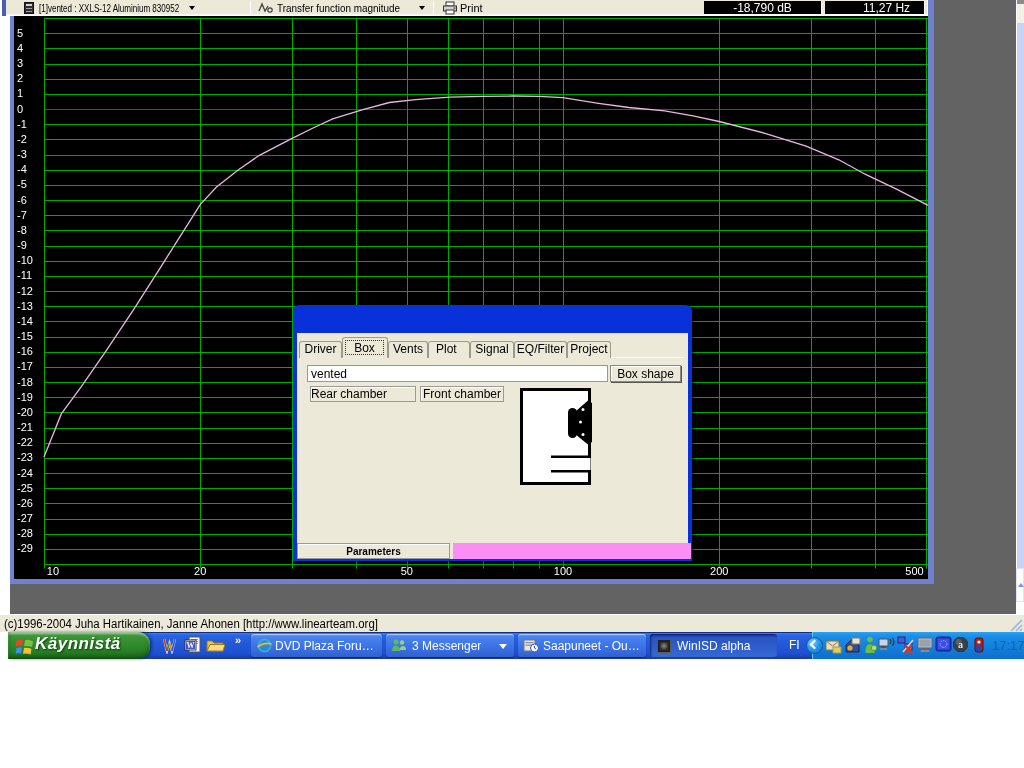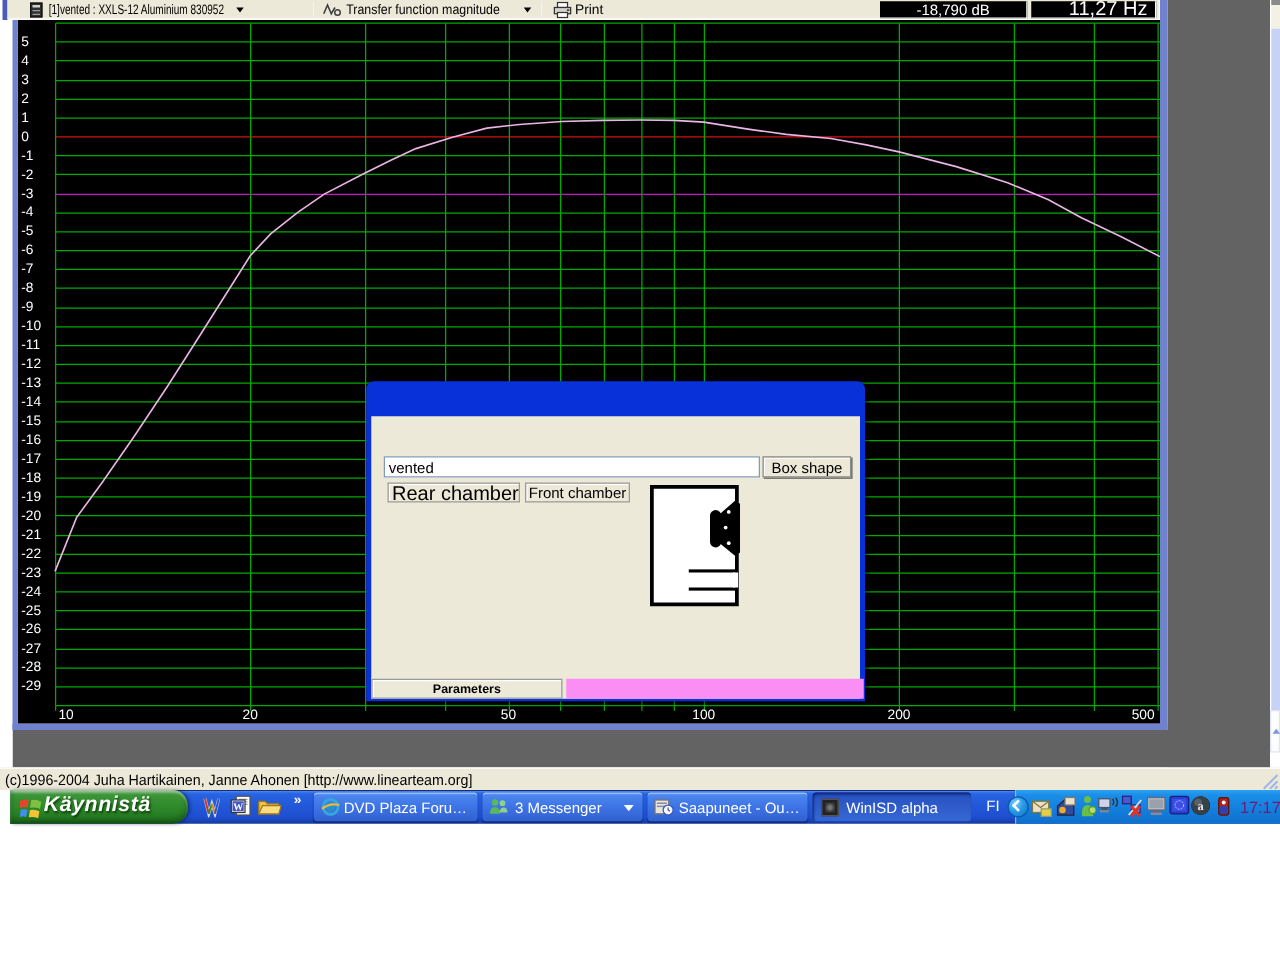--- a/index.html
+++ b/index.html
@@ -34,21 +34,21 @@
 
 <svg class="abs" style="left:442px;top:1px" width="16" height="14" viewBox="0 0 16 14">
   <rect x="4" y="1" width="8" height="4" fill="#fff" stroke="#333" stroke-width="1"></rect>
   <rect x="1.5" y="5" width="13" height="5" fill="#d8d4c8" stroke="#333" stroke-width="1"></rect>
   <rect x="4" y="9" width="8" height="4" fill="#fff" stroke="#333" stroke-width="1"></rect>
   <rect x="11.5" y="6.5" width="2" height="1.2" fill="#333"></rect>
 </svg>
 <div class="abs tbtext" style="left:460px;top:2px;">Print</div>
 
 <div class="abs" style="left:704px;top:1px;width:118px;height:14px;background:#000;border-right:1px solid #fff;border-bottom:1px solid #fff;color:#fff;font-size:12px;text-align:center;line-height:14px;">-18,790 dB</div>
-<div class="abs" style="left:825px;top:1px;width:100px;height:14px;background:#000;border-right:1px solid #fff;border-bottom:1px solid #fff;color:#fff;font-size:16px;text-align:center;line-height:14px;padding-left:24px;">11,27 Hz</div>
+<div class="abs" style="left:825px;top:1px;width:100px;height:14px;background:#000;border-right:1px solid #fff;border-bottom:1px solid #fff;color:#fff;font-size:12px;text-align:center;line-height:14px;padding-left:24px;">11,27 Hz</div>
 
 <div class="abs" style="left:934px;top:0;width:82px;height:614px;background:#636363;"></div>
 <div class="abs" style="left:0px;top:584px;width:1016px;height:30px;background:#636363;"></div>
 <div class="abs" style="left:0px;top:584px;width:10px;height:30px;background:#fff;"></div>
 
 <div class="abs" style="left:0;top:16px;width:10px;height:598px;background:#fff;"></div>
 <div class="abs" style="left:10px;top:16px;width:4px;height:568px;background:#7081cf;"></div>
 <div class="abs" style="left:928px;top:0px;width:6px;height:584px;background:#7081cf;"></div>
 <div class="abs" style="left:10px;top:579px;width:924px;height:5px;background:#7081cf;"></div>
 
@@ -176,25 +176,37 @@
   <svg class="abs" style="left:1010px;top:4px" width="13" height="13" viewBox="0 0 13 13">
     <path d="M12 1 L1 12 M12 6 L6 12 M12 10 L10 12" stroke="#9db7e8" stroke-width="1.6" fill="none"></path>
   </svg>
 </div>
 
 <div class="abs" style="left:293px;top:305px;width:399px;height:256px;background:#0831d9;border-radius:6px 6px 0 0;box-shadow:2px 2px 3px rgba(0,0,0,0.45);">
 
 
   <div class="abs" style="left:4px;top:28px;width:391px;height:224px;background:#ece9d8;font-size:12px;">
 
+    <div class="abs" style="left:1px;top:4px;width:389px;height:21px;">
+      <div class="abs" style="left:40px;top:2px;width:346px;height:19px;border-bottom:1px solid #fff;"></div>
+      <div class="abs tab" style="left:1px;top:4px;width:43px;height:17px;border:1px solid #9c9a8c;border-bottom:none;border-radius:3px 3px 0 0;background:#ece9d8;text-align:center;font-size:12px;">Driver</div>
+      <div class="abs" style="left:44px;top:0px;width:46px;height:21px;border:1px solid #9c9a8c;border-bottom:1px solid #ece9d8;border-radius:3px 3px 0 0;background:#ece9d8;">
+        <div class="abs" style="left:2px;top:2px;width:39px;height:15px;border:1px dotted #333;text-align:center;font-size:12px;">Box</div>
+      </div>
+      <div class="abs" style="left:90px;top:4px;width:40px;height:17px;border:1px solid #9c9a8c;border-bottom:none;border-radius:3px 3px 0 0;background:#ece9d8;text-align:center;font-size:12px;">Vents</div>
+      <div class="abs" style="left:130px;top:4px;width:42px;height:17px;border:1px solid #9c9a8c;border-bottom:none;border-radius:3px 3px 0 0;background:#ece9d8;text-align:left;padding-left:7px;font-size:12px;">Plot</div>
+      <div class="abs" style="left:172px;top:4px;width:44px;height:17px;border:1px solid #9c9a8c;border-bottom:none;border-radius:3px 3px 0 0;background:#ece9d8;text-align:center;font-size:12px;">Signal</div>
+      <div class="abs" style="left:216px;top:4px;width:53px;height:17px;border:1px solid #9c9a8c;border-bottom:none;border-radius:3px 3px 0 0;background:#ece9d8;text-align:center;font-size:12px;">EQ/Filter</div>
+      <div class="abs" style="left:269px;top:4px;width:44px;height:17px;border:1px solid #9c9a8c;border-bottom:none;border-radius:3px 3px 0 0;background:#ece9d8;text-align:center;font-size:12px;">Project</div>
+    </div>
 
     <div class="abs" style="left:10px;top:32px;width:301px;height:17px;background:#fff;border:1px solid #7f9db9;font-size:12px;padding:1px 0 0 3px;">vented</div>
     <div class="abs" style="left:313px;top:32px;width:71px;height:17px;background:#ece9d8;border:1px solid #888;box-shadow:inset 1px 1px 0 #fff, 1px 1px 0 #555;text-align:center;font-size:12px;padding-top:1px;">Box shape</div>
 
-    <div class="abs" style="left:13px;top:53px;width:106px;height:16px;background:#ece9d8;border:1px solid #999;box-shadow:inset 1px 1px 0 #fff;text-align:right;font-size:16px;">Rear chamber</div>
+    <div class="abs" style="left:13px;top:53px;width:106px;height:16px;background:#ece9d8;border:1px solid #999;box-shadow:inset 1px 1px 0 #fff;text-align:left;font-size:12px;">Rear chamber</div>
     <div class="abs" style="left:123px;top:53px;width:84px;height:16px;background:#ece9d8;border:1px solid #999;box-shadow:inset 1px 1px 0 #fff;text-align:center;font-size:12px;">Front chamber</div>
 
 
     <svg class="abs" style="left:223px;top:55px" width="74" height="100" viewBox="0 0 74 100">
       <rect x="1.5" y="1.5" width="68" height="94" fill="#fff" stroke="#000" stroke-width="3"></rect>
 
       <rect x="48" y="20" width="9" height="30" rx="4.5" fill="#000"></rect>
       <path d="M55 24 L68 12.5 L68 56.5 L55 46 Z" fill="#000"></path>
       <path d="M68 12.5 L72 15 L72 54 L68 56.5 Z" fill="#000"></path>
       <circle cx="63" cy="21.5" r="1.5" fill="#fff"></circle>
@@ -331,14 +343,14 @@
     <circle cx="8.5" cy="8.5" r="7.5" fill="radial-gradient"></circle>
     <circle cx="8.5" cy="8.5" r="7.5" fill="#384048"></circle>
     <circle cx="6.5" cy="6" r="3" fill="#687078" opacity="0.7"></circle>
     <text x="8.5" y="12" font-size="10" font-weight="bold" fill="#e8e8f0" text-anchor="middle" font-family="Liberation Serif,serif">a</text>
   </svg>
   <svg class="abs" style="left:973px;top:4px" width="12" height="18" viewBox="0 0 12 18">
     <rect x="2" y="2" width="8" height="14" rx="2" fill="#b02018" stroke="#601008"></rect>
     <rect x="3" y="9" width="6" height="6" fill="#3040b0"></rect>
     <circle cx="6" cy="6" r="1.6" fill="#fff"></circle>
   </svg>
-  <div class="abs" style="left:992px;top:6px;color:#701a75;font-size:13px;">17:17</div>
+  <div class="abs" style="left:992px;top:6px;color:#0369a1;font-size:13px;">17:17</div>
 </div>
 
 </body></html>

